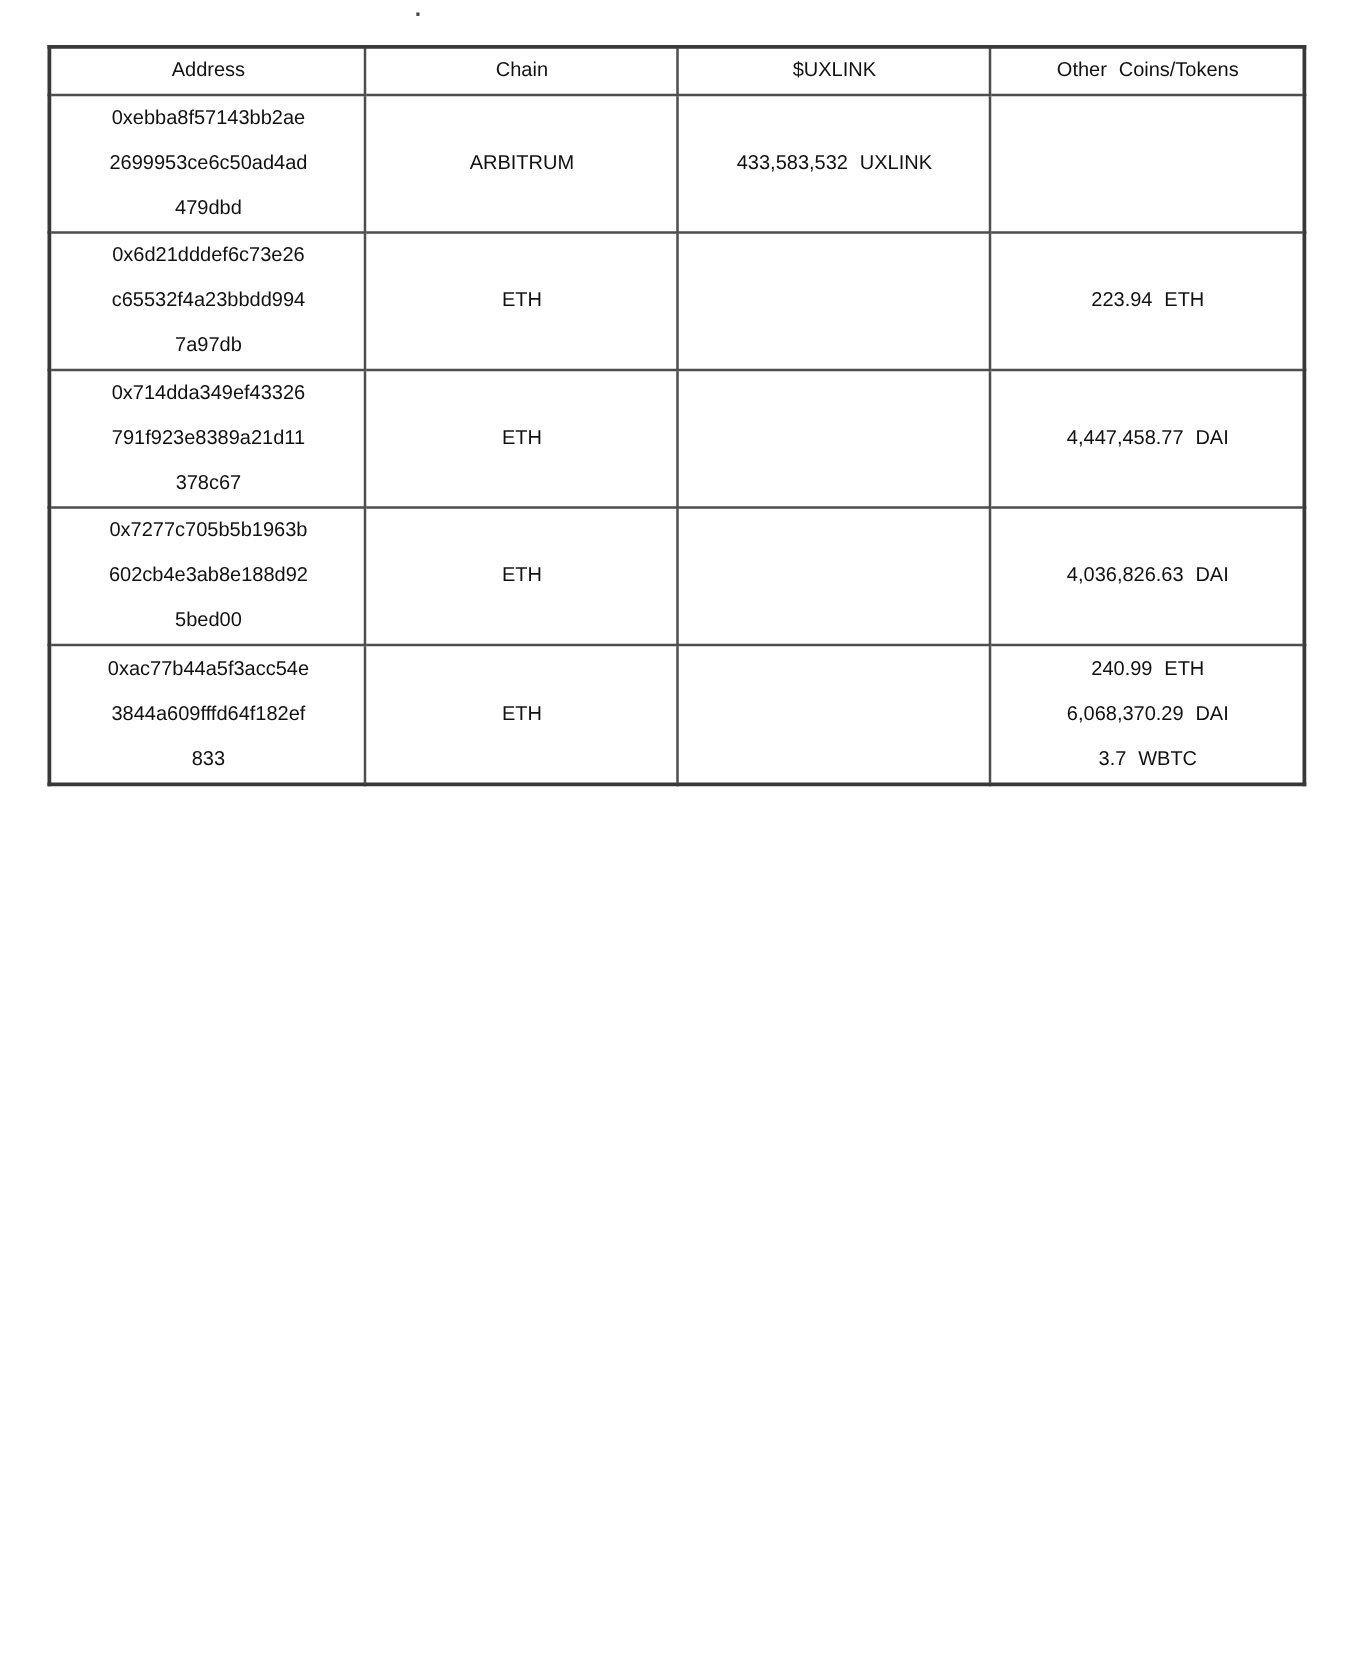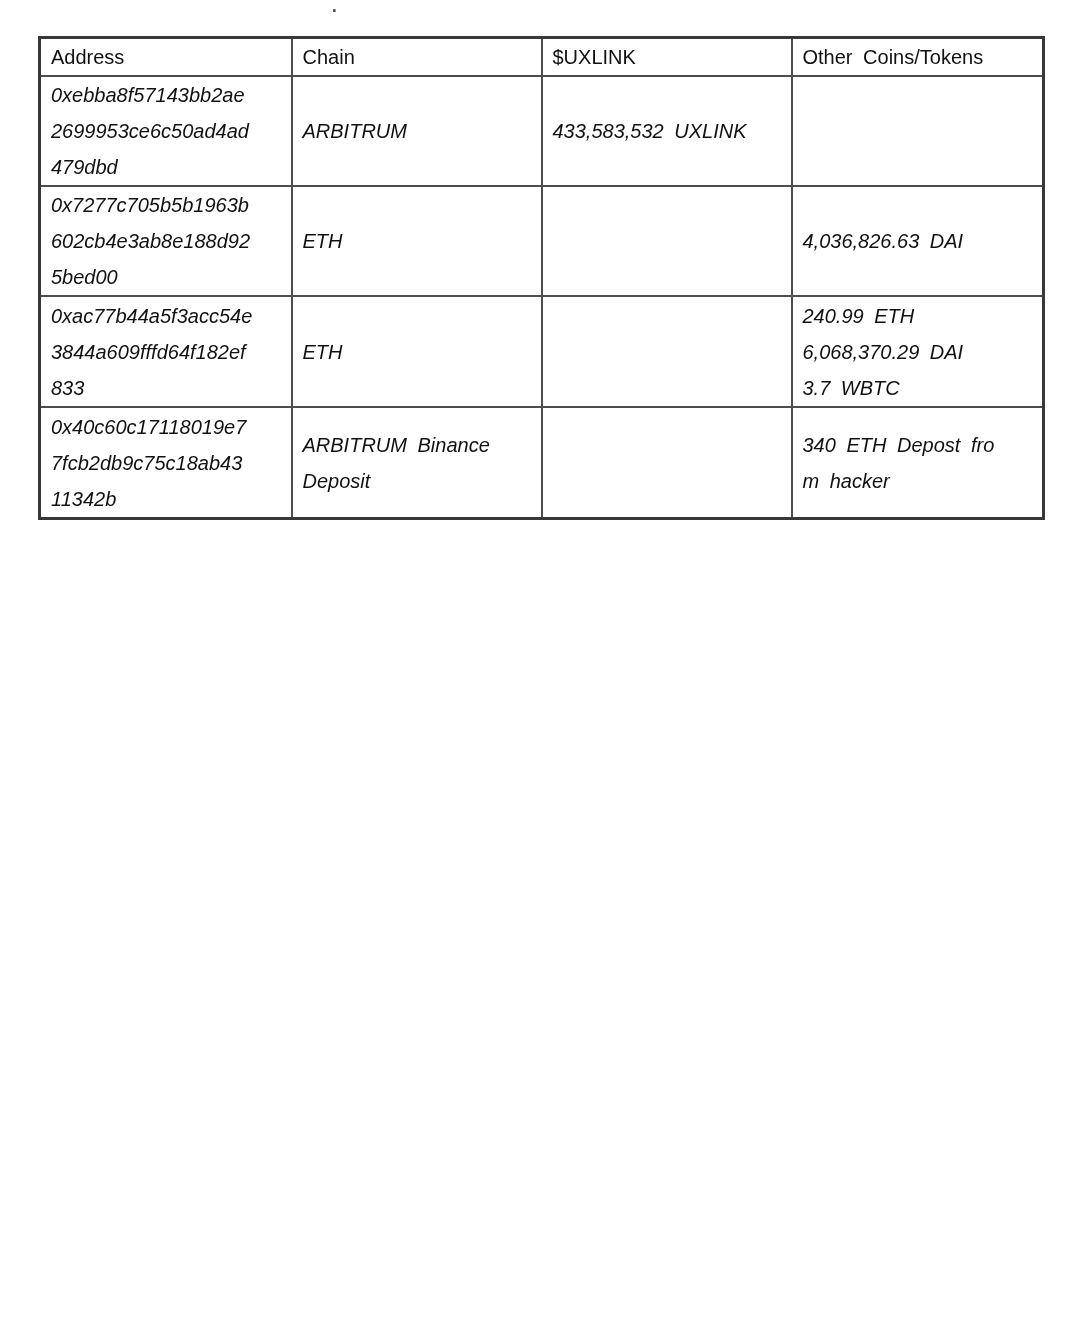--- a/index.html
+++ b/index.html
@@ -28,37 +28,36 @@
     left: 38px;
     top: 36px;
     width: 1004px;
     table-layout: fixed;
     border-collapse: collapse;
     border: 3px solid #383838;
   }
   .wallet-table th,
   .wallet-table td {
     border: 2px solid #4d4d4d;
-    font-size: 20px;
+    font-size: 16px;
     font-weight: 400;
-    text-align: left;
+    text-align: center;
     vertical-align: middle;
     padding: 0 8px 0 10px;
     white-space: pre-line;
     word-spacing: 5px;
     line-height: 36px;
     overflow: hidden;
   }
   .wallet-table thead th {
     height: 36px;
     line-height: 26px;
   }
   .wallet-table tbody td {
     height: 106px;
-    font-style: italic;
   }
   .wallet-table tr.tall td {
     height: 109px;
   }
   .addr {
     letter-spacing: 0px;
   }
 </style>
 </head>
 <body>
@@ -83,41 +82,47 @@
   <tbody>
     <tr>
       <td class="addr">0xebba8f57143bb2ae
 2699953ce6c50ad4ad
 479dbd</td>
       <td>ARBITRUM</td>
       <td>433,583,532 UXLINK</td>
       <td></td>
     </tr>
     <tr>
+      <td class="addr">0x6d21dddef6c73e26
+c65532f4a23bbdd994
+7a97db</td>
+      <td>ETH</td>
+      <td></td>
+      <td>223.94 ETH</td>
+    </tr>
+    <tr>
+      <td class="addr">0x714dda349ef43326
+791f923e8389a21d11
+378c67</td>
+      <td>ETH</td>
+      <td></td>
+      <td>4,447,458.77 DAI</td>
+    </tr>
+    <tr>
       <td class="addr">0x7277c705b5b1963b
 602cb4e3ab8e188d92
 5bed00</td>
       <td>ETH</td>
       <td></td>
       <td>4,036,826.63 DAI</td>
     </tr>
     <tr class="tall">
       <td class="addr">0xac77b44a5f3acc54e
 3844a609fffd64f182ef
 833</td>
       <td>ETH</td>
       <td></td>
       <td>240.99 ETH
 6,068,370.29 DAI
 3.7 WBTC</td>
     </tr>
-    <tr class="tall">
-      <td class="addr">0x40c60c17118019e7
-7fcb2db9c75c18ab43
-11342b</td>
-      <td>ARBITRUM Binance
-Deposit</td>
-      <td></td>
-      <td>340 ETH Depost fro
-m hacker</td>
-    </tr>
   </tbody>
 </table>
 
 </body></html>

